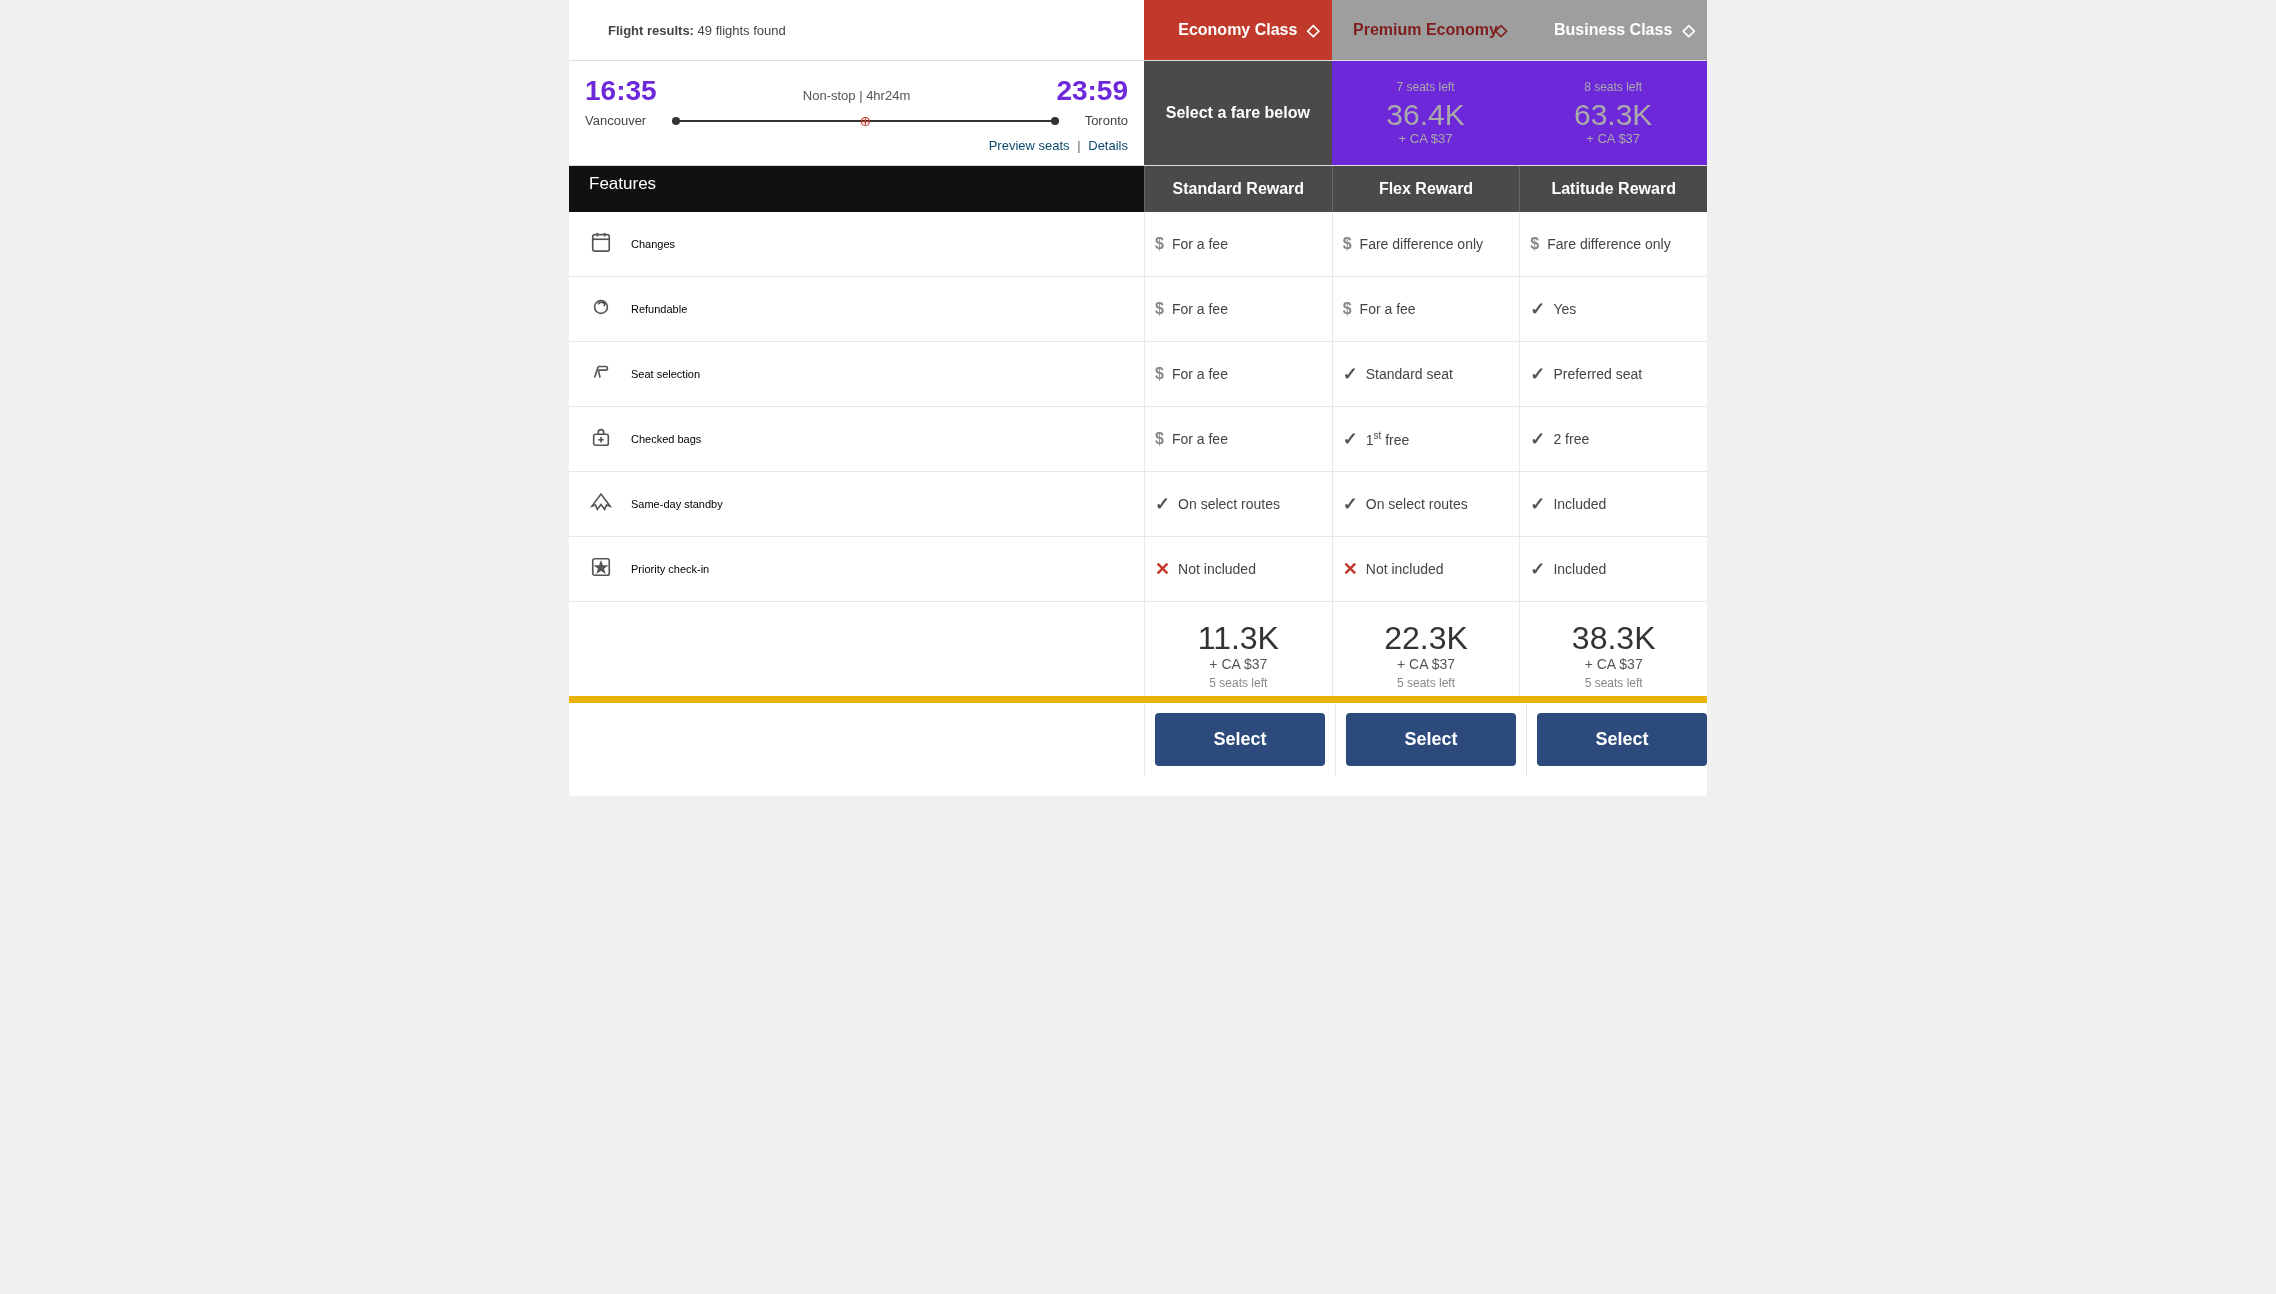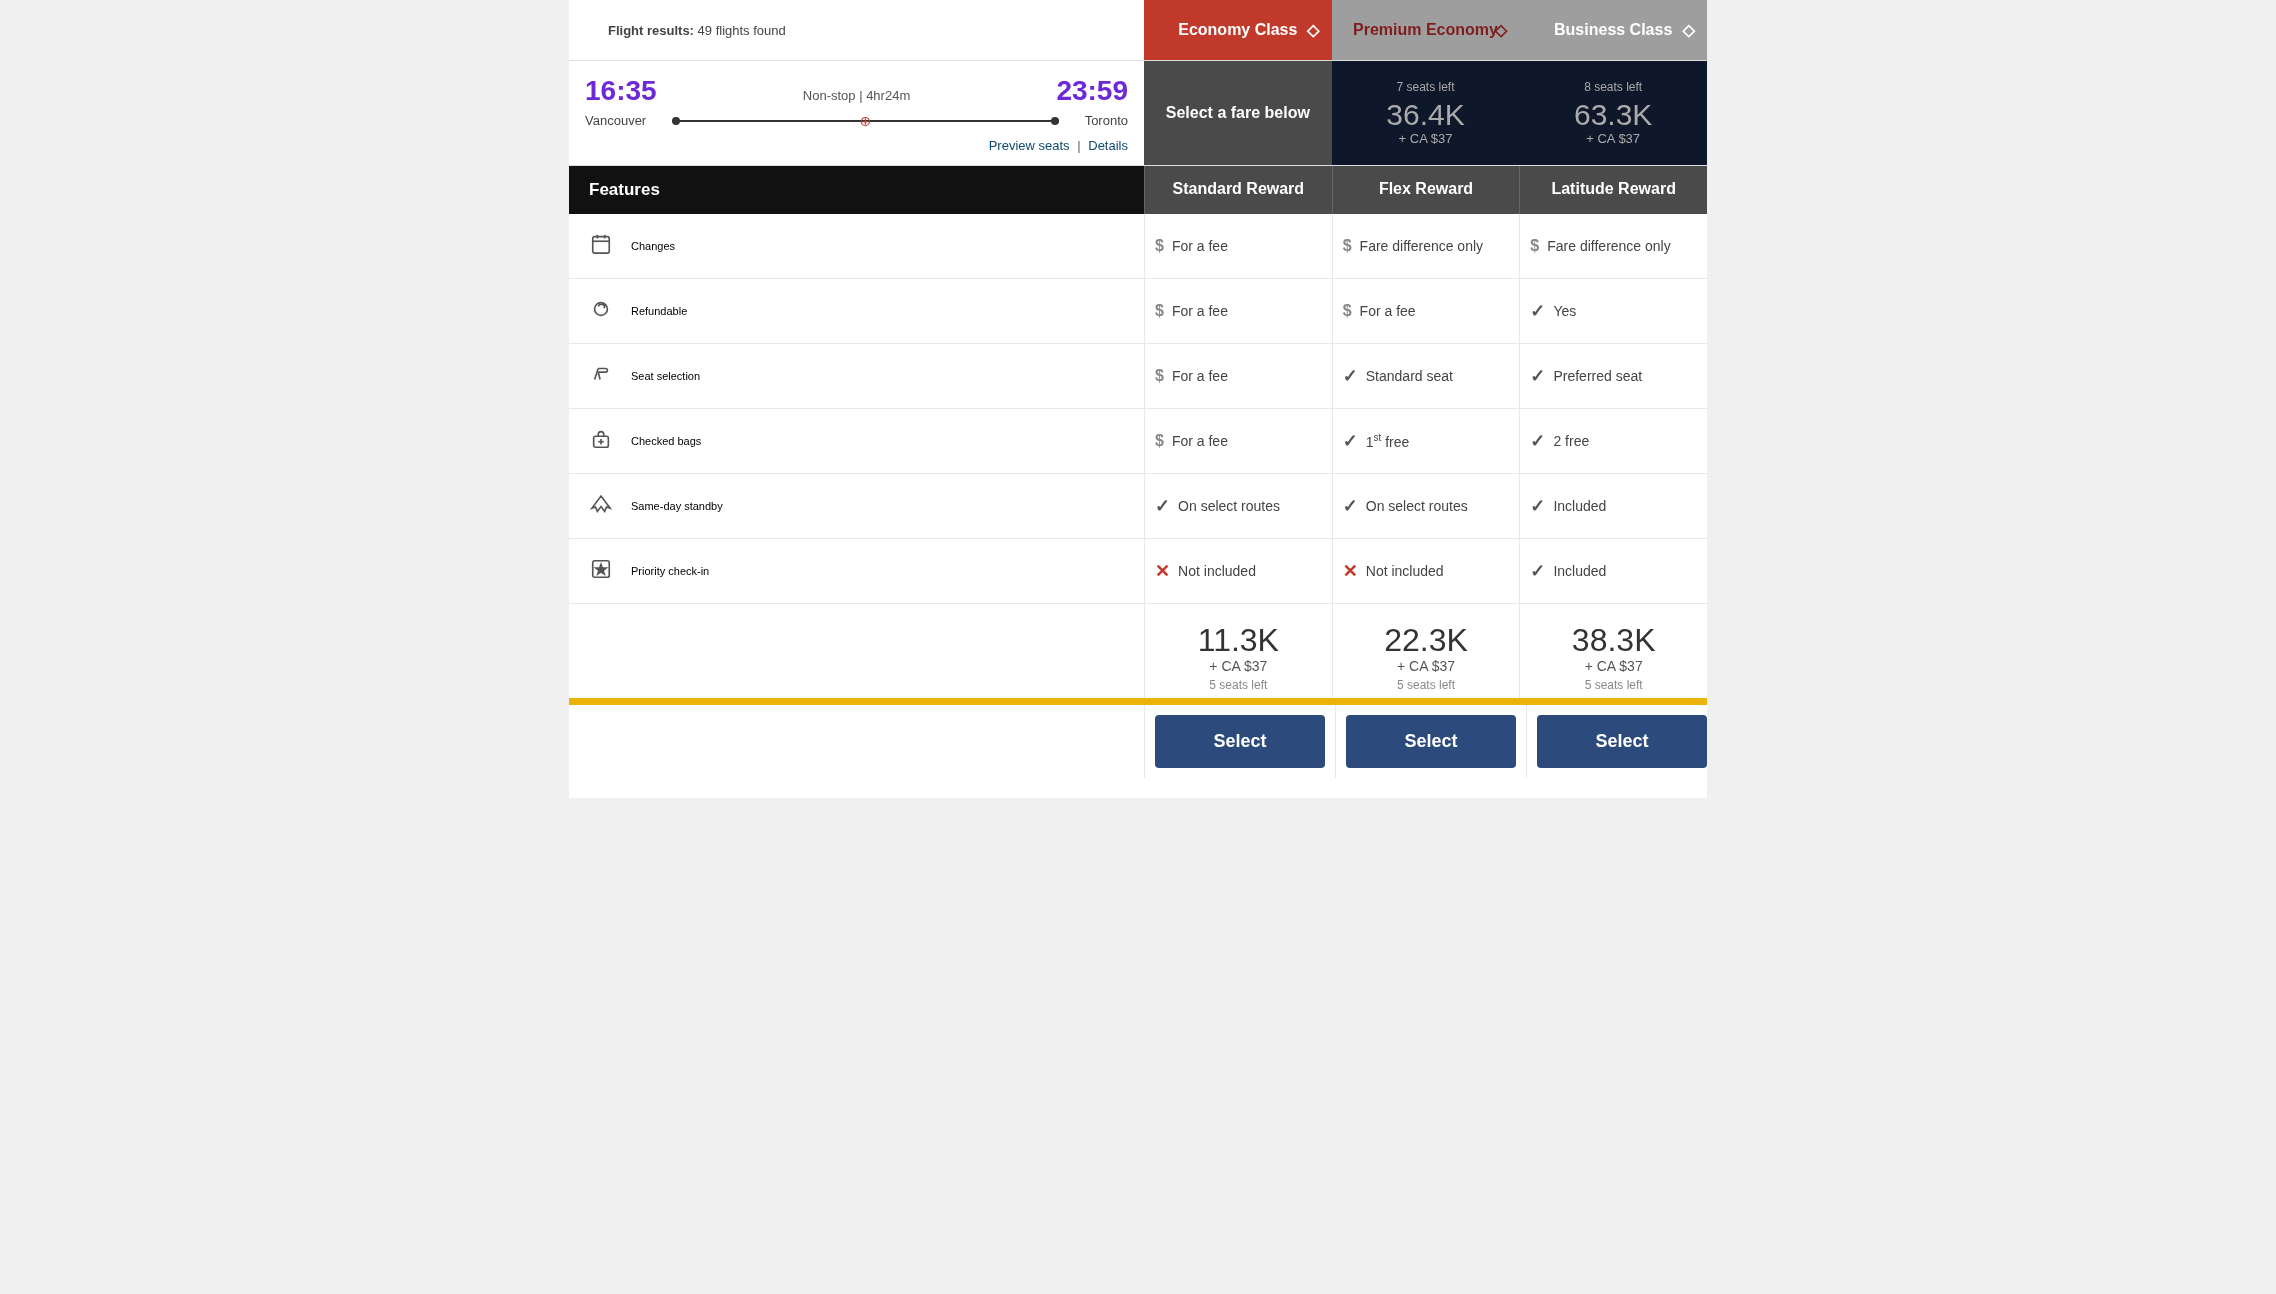--- a/index.html
+++ b/index.html
@@ -145,21 +145,21 @@
       text-align: center;
       padding: 14px 10px;
     }
     .fare-top-cell.economy-selected {
       background: #4a4a4a;
       color: #fff;
       font-size: 16px;
       font-weight: 600;
     }
     .fare-top-cell.greyed {
-      background: #0f172a;
+      background: #6d28d9;
       color: #aaa;
     }
     .fare-top-cell .seats-left {
       font-size: 12px;
       color: #aaa;
       margin-bottom: 4px;
     }
     .fare-top-cell .price-main {
       font-size: 30px;
       font-weight: 300;
@@ -172,23 +172,23 @@
     }
 
     
     .features-header-row {
       display: flex;
       background: #111;
       color: #fff;
     }
     .features-col-header {
       flex: 0 0 575px;
-      padding: 14px 20px;
+      padding: 8px 20px;
       font-size: 17px;
-      font-weight: 700;
+      font-weight: 400;
     }
     .fare-col-header {
       flex: 1;
       padding: 14px 10px;
       font-size: 16px;
       font-weight: 700;
       text-align: center;
       background: #4a4a4a;
       border-left: 1px solid #666;
     }

